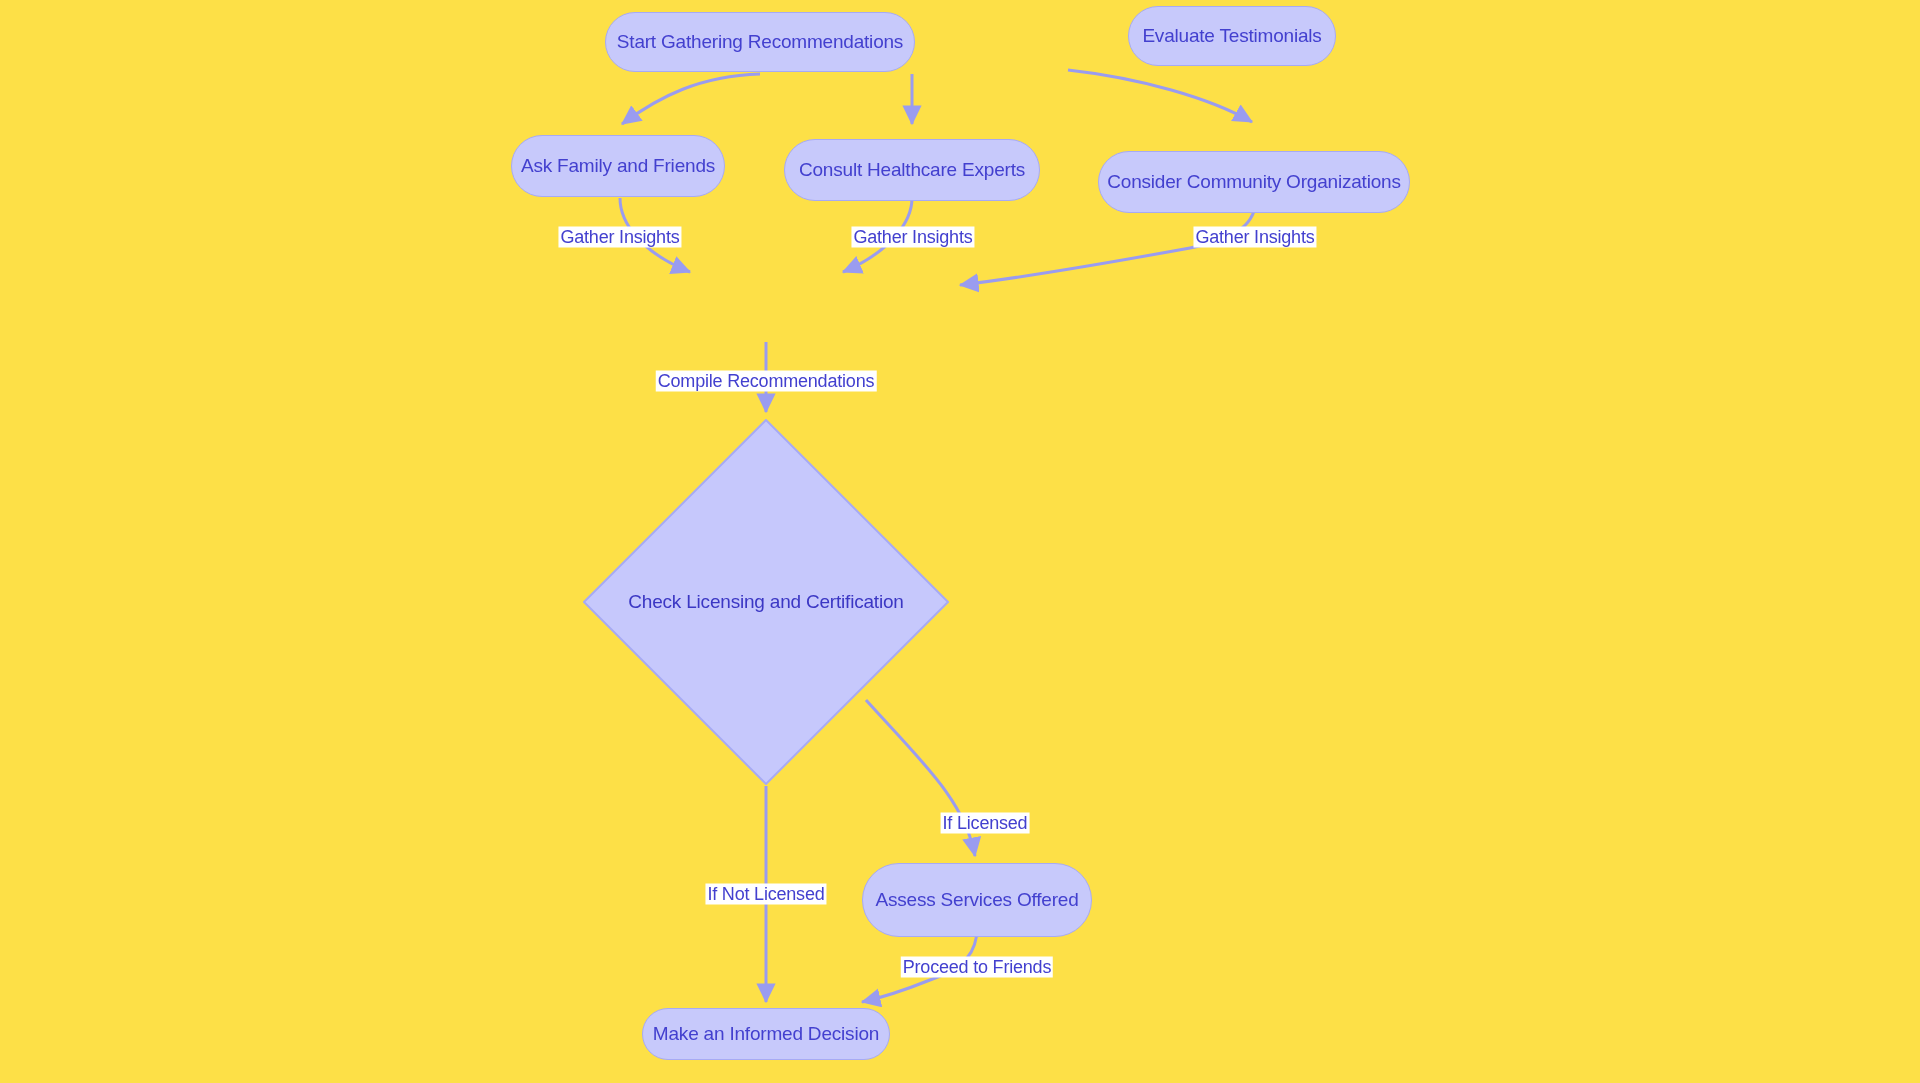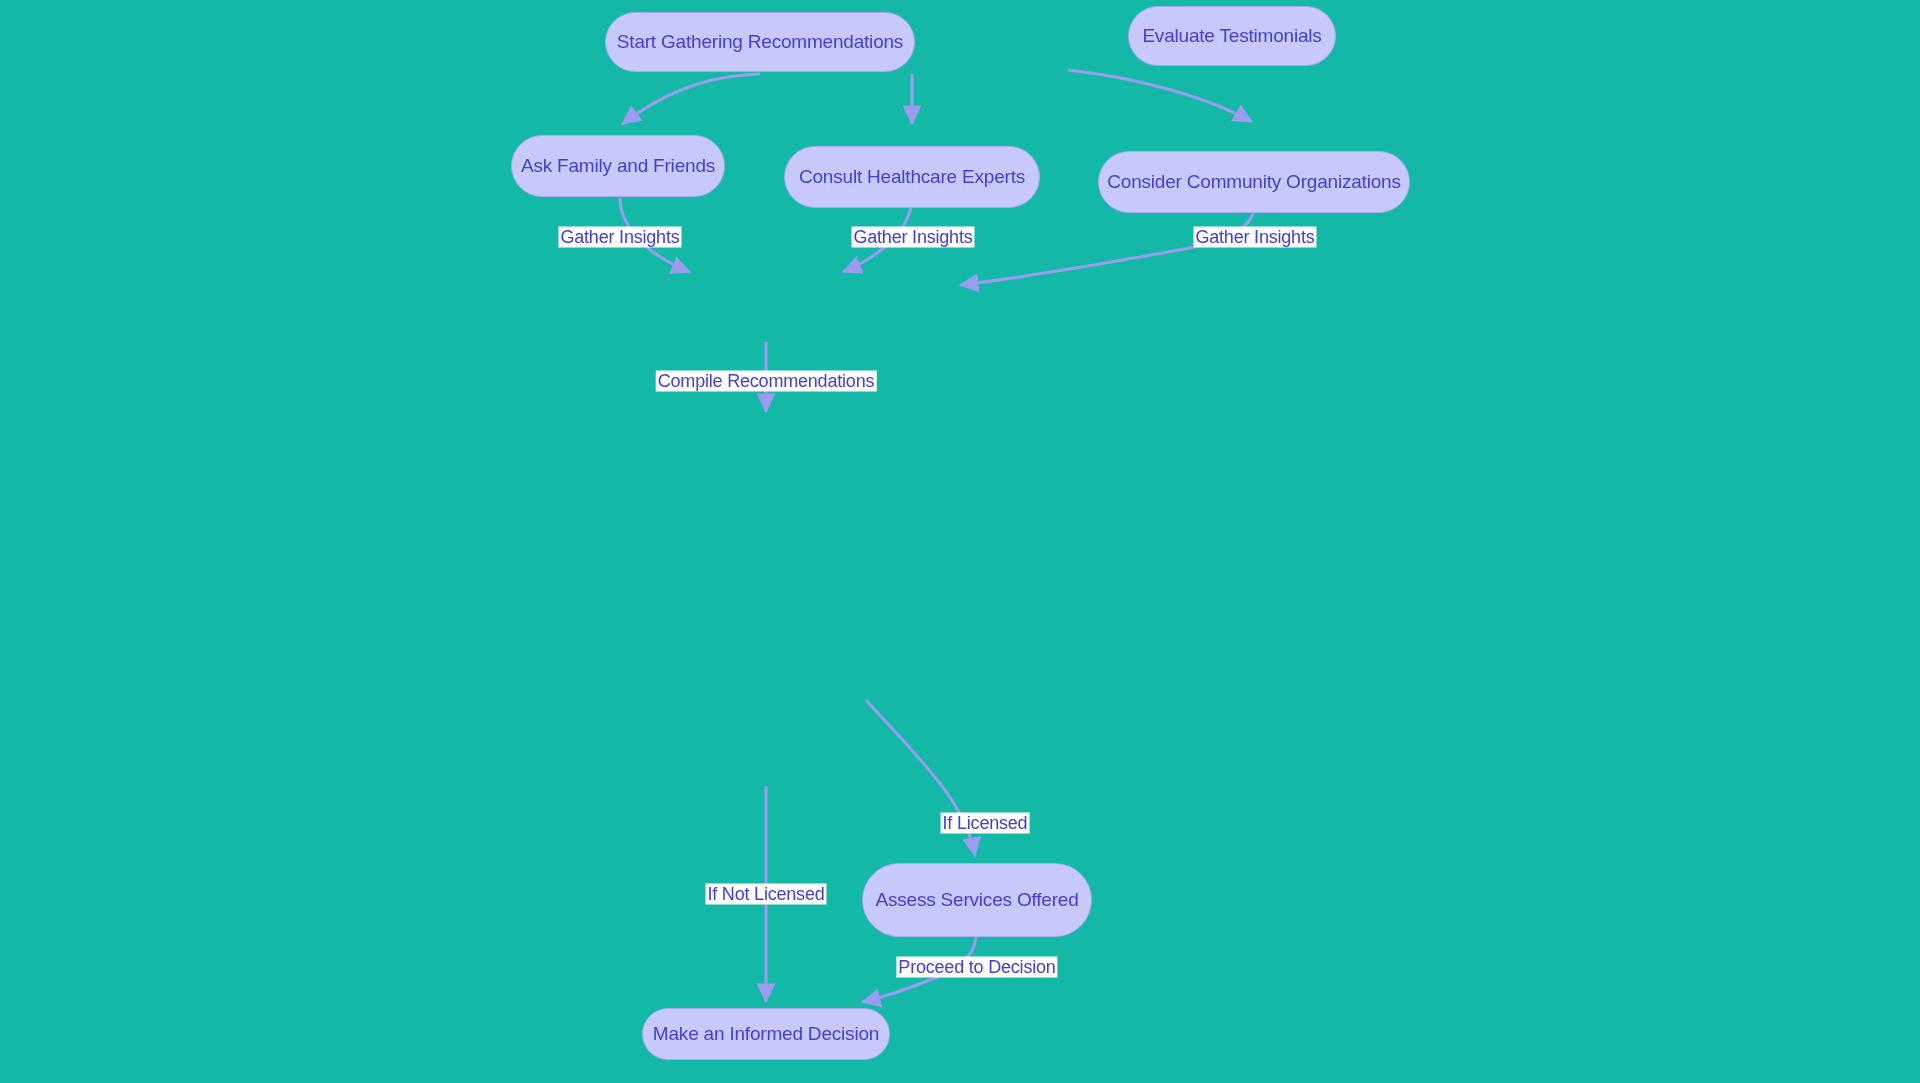--- a/index.html
+++ b/index.html
@@ -11,21 +11,21 @@
   body {
     width: 1920px;
     height: 1083px;
     overflow: hidden;
     font-family: "Liberation Sans", "DejaVu Sans", sans-serif;
   }
   #canvas {
     position: relative;
     width: 1920px;
     height: 1083px;
-    background: #14b8a6;
+    background: #fde047;
   }
   #edge-layer {
     position: absolute;
     left: 0;
     top: 0;
     width: 1920px;
     height: 1083px;
     pointer-events: none;
   }
   .node {
@@ -117,29 +117,35 @@
   </div>
 
   <div class="node process" style="left:1128px; top:6px; width:208px; height:60px;">
     <span>Evaluate Testimonials</span>
   </div>
 
   <div class="node process" style="left:511px; top:135px; width:214px; height:62px;">
     <span>Ask Family and Friends</span>
   </div>
 
-  <div class="node process" style="left:784px; top:146px; width:256px; height:62px;">
+  <div class="node process" style="left:784px; top:139px; width:256px; height:62px;">
     <span>Consult Healthcare Experts</span>
   </div>
 
   <div class="node process" style="left:1098px; top:135px; width:312px; height:62px;margin-top:16px;">
     <span>Consider Community Organizations</span>
   </div>
 
 
+  <div class="decision" style="left:583px; top:419px; width:366px; height:366px;">
+    <svg class="diamond-shape" viewBox="0 0 366 366" preserveAspectRatio="none" xmlns="http://www.w3.org/2000/svg">
+      <polygon points="183,1 365,183 183,365 1,183" fill="#c6c8fc" stroke="#a7aaf4" stroke-width="2"></polygon>
+    </svg>
+    <span class="diamond-label">Check Licensing and Certification</span>
+  </div>
 
   <div class="node process" style="left:862px; top:863px; width:230px; height:74px;">
     <span>Assess Services Offered</span>
   </div>
 
   <div class="node process" style="left:642px; top:1008px; width:248px; height:52px;">
     <span>Make an Informed Decision</span>
   </div>
 
   <div class="edge-label" style="left:620px; top:237px;">
@@ -160,16 +166,16 @@
 
   <div class="edge-label" style="left:977px; top:823px;margin-left:8px;">
     <span>If Licensed</span>
   </div>
 
   <div class="edge-label" style="left:766px; top:894px;">
     <span>If Not Licensed</span>
   </div>
 
   <div class="edge-label" style="left:977px; top:967px;">
-    <span>Proceed to Decision</span>
+    <span>Proceed to Friends</span>
   </div>
 
 </div>
 
 </body></html>

